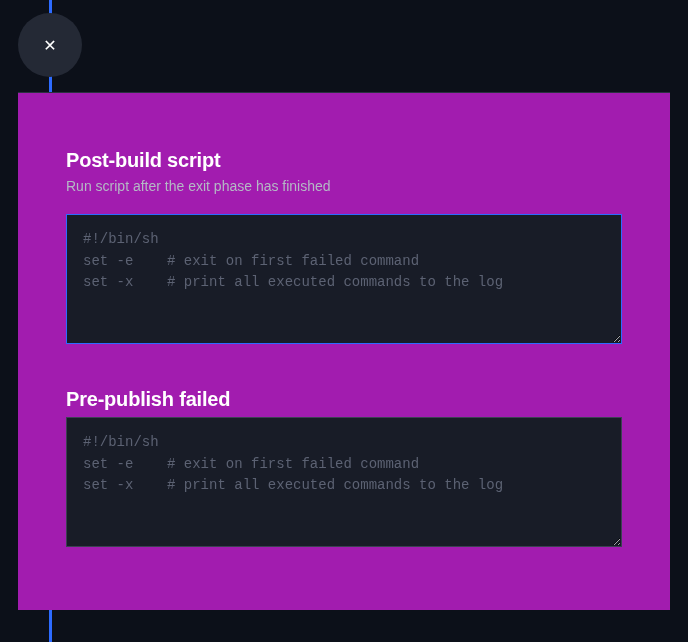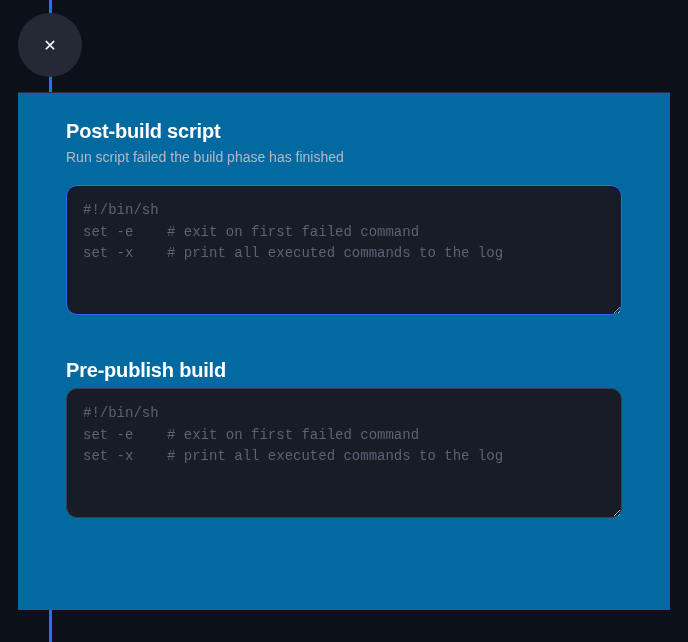--- a/index.html
+++ b/index.html
@@ -48,23 +48,23 @@
       background: #2d6bff;
       z-index: 1;
     }
 
     .panel {
       position: absolute;
       top: 92px;
       left: 18px;
       right: 18px;
       bottom: 32px;
-      background: #0369a1;
+      background: #a21caf;
       border-top: 1px solid #2b3140;
-      padding: 27px 48px 0 48px;
+      padding: 56px 48px 0 48px;
       z-index: 2;
     }
 
     .section {
       margin-bottom: 40px;
     }
 
     .section-title {
       color: #ffffff;
       font-size: 20px;
@@ -77,21 +77,21 @@
       color: #b4b9c5;
       font-size: 14px;
       margin-bottom: 20px;
     }
 
     .code-area {
       width: 100%;
       height: 130px;
       background: #181c27;
       border: 1px solid #3b4152;
-      border-radius: 11px;
+      border-radius: 0;
       padding: 14px 16px;
       font-family: "SFMono-Regular", Consolas, "Liberation Mono", Menlo, monospace;
       font-size: 14px;
       line-height: 1.55;
       color: #c9cdd6;
       resize: both;
       outline: none;
     }
     .code-area::placeholder {
       color: #5c6273;
@@ -107,28 +107,28 @@
 <div class="timeline-line-top"></div>
 
 <button class="close-button">
   <span>✕</span>
 </button>
 
 <div class="panel">
 
   <div class="section">
     <div class="section-title">Post-build script</div>
-    <div class="section-desc">Run script failed the build phase has finished</div>
+    <div class="section-desc">Run script after the exit phase has finished</div>
     <textarea class="code-area focused" spellcheck="false" placeholder="#!/bin/sh
 set -e    # exit on first failed command
 set -x    # print all executed commands to the log" style=""></textarea>
   </div>
 
   <div class="section">
-    <div class="section-title">Pre-publish build</div>
+    <div class="section-title">Pre-publish failed</div>
     <textarea class="code-area" spellcheck="false" placeholder="#!/bin/sh
 set -e    # exit on first failed command
 set -x    # print all executed commands to the log" style=""></textarea>
   </div>
 
 </div>
 
 <div class="timeline-line-bottom"></div>
 
 </body></html>

